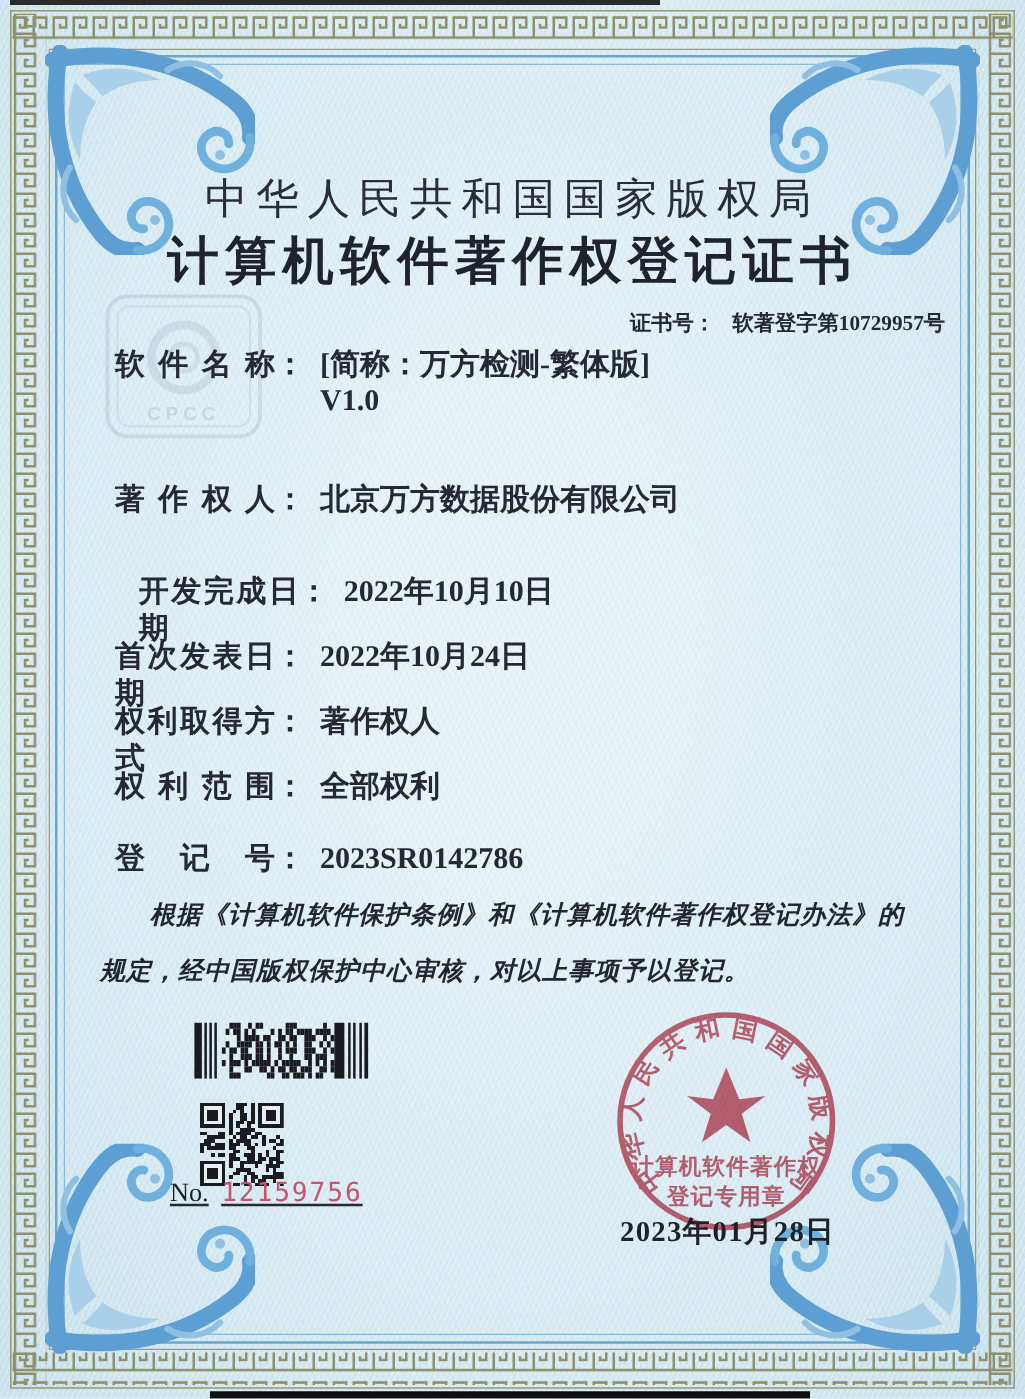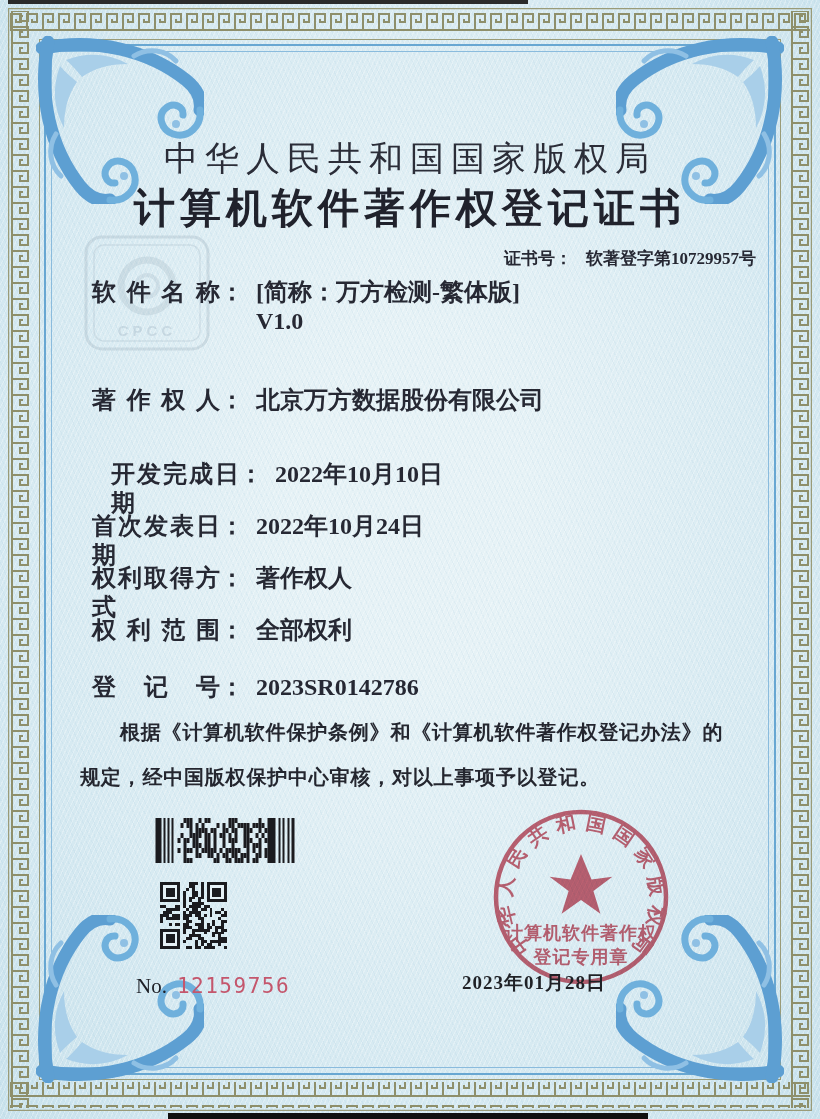--- a/index.html
+++ b/index.html
@@ -42,39 +42,39 @@
   .colon{display:inline-block;}
   .val{display:inline-block;margin-left:12px;max-width:500px;}
   .r-software{top:278px;}
   .r-owner{top:386px;}
   .r-dev{top:460px;margin-left:19px;}
   .r-pub{top:512px;}
   .r-acq{top:564px;}
   .r-scope{top:616px;}
   .r-reg{top:657px;margin-top:16px;}
   .paragraph{position:absolute;left:80px;top:710px;width:658px;z-index:3;
-    font-size:20px;font-weight:bold;line-height:45px;letter-spacing:.8px;text-indent:2em;color:#24262f;}
+    font-size:20px;font-weight:bold;line-height:45px;letter-spacing:.8px;text-indent:2em;color:#24262f;font-style:italic;}
   
   .barcode{position:absolute;left:147px;top:818px;z-index:3;}
   .qr{position:absolute;left:160px;top:882px;z-index:3;}
   
-  .serial{position:absolute;left:136px;top:974px;z-index:3;font-size:21px;}
+  .serial{position:absolute;left:136px;top:942px;z-index:3;font-size:21px;text-decoration:underline;}
   .serial .prefix{color:#1d1f26;margin-right:10px;}
   .serial .number{color:#c4566c;font-family:"DejaVu Sans Mono","Liberation Mono",monospace;
     font-size:21px;letter-spacing:1.5px;}
   
   .seal{position:absolute;left:471px;top:787px;z-index:4;mix-blend-mode:multiply;opacity:.92;}
   .seal .ring{fill:none;stroke:#cb5868;stroke-width:4.5;}
   .seal .ring-char{font-size:20px;font-weight:bold;fill:#cb5868;
     font-family:"Liberation Serif","DejaVu Serif",serif;}
   .seal .seal-line{font-size:18px;font-weight:bold;fill:#cb5868;text-anchor:middle;
     font-family:"Liberation Serif","DejaVu Serif",serif;letter-spacing:1px;}
   .seal .star{fill:#cb5868;}
-  .seal-date{position:absolute;left:462px;top:970px;width:240px;text-align:left;z-index:5;
-    font-size:19px;font-weight:bold;letter-spacing:1px;color:#1f2126;}
+  .seal-date{position:absolute;left:462px;top:970px;width:240px;text-align:center;z-index:5;
+    font-size:23px;font-weight:bold;letter-spacing:1px;color:#1f2126;}
   .hidden-defs{position:absolute;width:0;height:0;overflow:hidden;}
 </style>
 </head>
 <body>
 
 <div class="certificate">
 
   <svg class="hidden-defs" aria-hidden="true">
     <defs>
       <symbol id="flourish" viewBox="0 0 168 168">

